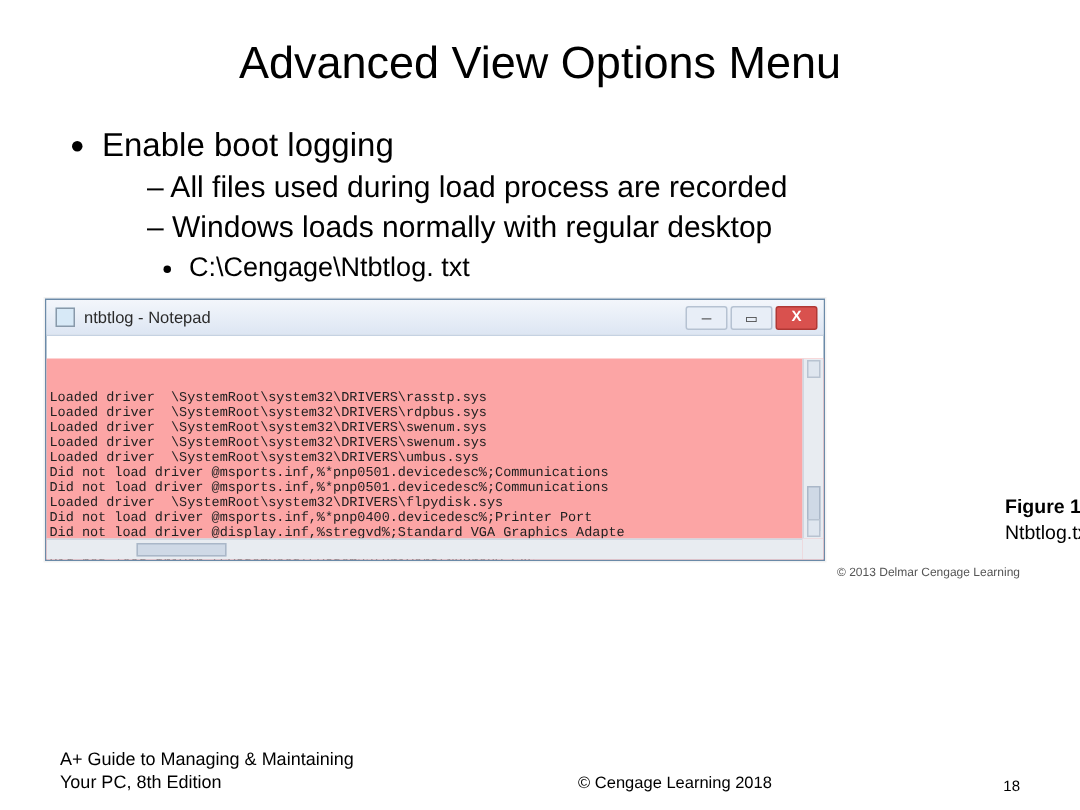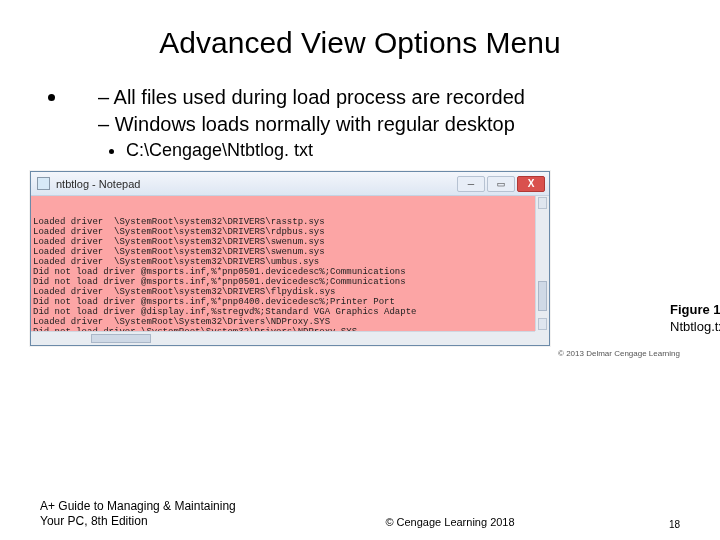--- a/index.html
+++ b/index.html
@@ -20,21 +20,21 @@
   ul.b3 { list-style: disc; margin: 4px 0 10px 58px; padding: 0; font-size: 18px; }
 
   .figwrap { position: relative; margin-left: -10px; margin-top: 6px; }
 
   .notepad {
     width: 520px; height: 175px;
     border: 1px solid #6b8aa8;
     background: #fff;
     box-shadow: 0 0 0 1px rgba(0,0,0,.05);
     font-family: Tahoma, Arial, sans-serif;
-    display: flex; flex-direction: column;
+    display: flex; flex-direction: column; gap: 15px;
   }
   .titlebar {
     height: 24px;
     background: linear-gradient(#f3f6fb, #dde6f3);
     border-bottom: 1px solid #c5d2e2;
     display: flex; align-items: center; justify-content: space-between;
     padding: 0 4px 0 6px;
     font-size: 11px; color: #2a2a2a;
   }
   .tbl { display: flex; align-items: center; gap: 6px; }
@@ -85,20 +85,21 @@
 </style>
 </head>
 <body>
 
 <div class="slide">
 
   <h1 class="title">Advanced View Options Menu</h1>
 
   <ul class="b1">
     <li>
+      <span>Enable boot logging</span>
       <ul class="b2">
         <li>All files used during load process are recorded</li>
         <li>Windows loads normally with regular desktop</li>
       </ul>
       <ul class="b3">
         <li>C:\Cengage\Ntbtlog. txt</li>
       </ul>
     </li>
   </ul>
 

